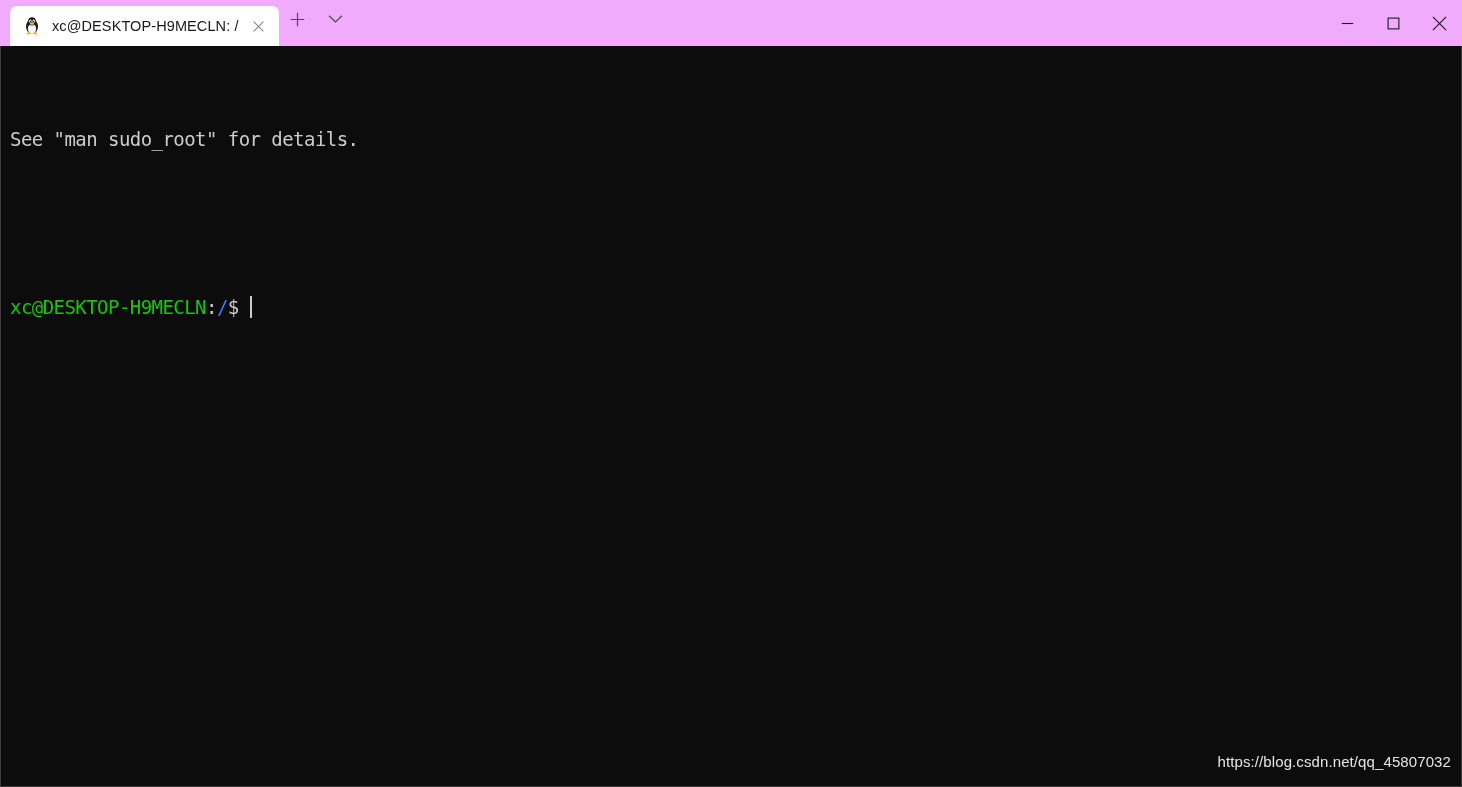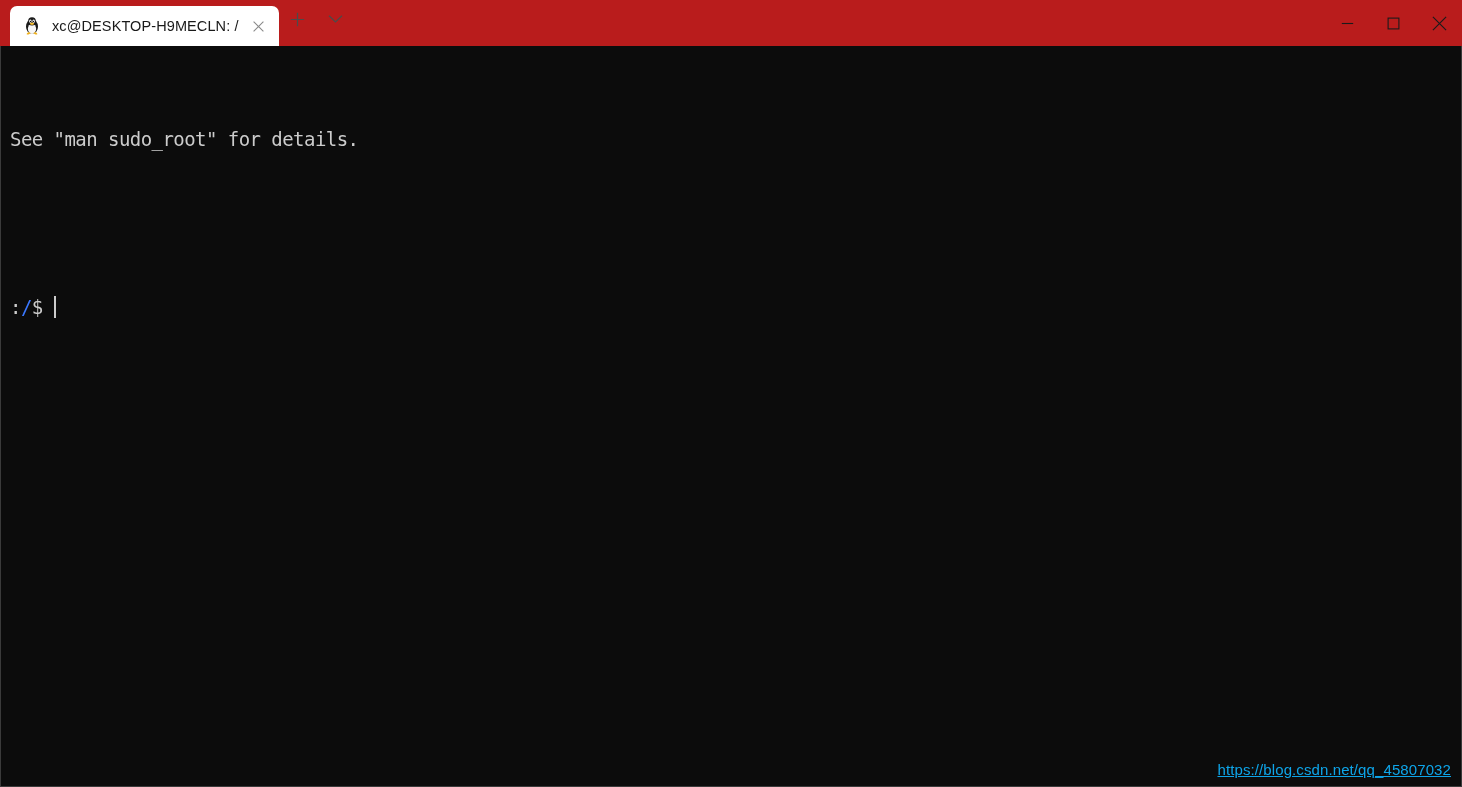--- a/index.html
+++ b/index.html
@@ -20,21 +20,21 @@
     height: 787px;
     background: #c8c8c8;
     display: flex;
     flex-direction: column;
   }
 
   
   .titlebar {
     position: relative;
     height: 46px;
-    background: #b91c1c;
+    background: #f0abfc;
     display: flex;
     align-items: flex-end;
     flex: 0 0 auto;
     -webkit-user-select: none;
     user-select: none;
     justify-content: center;
   }
 
   .tabstrip {
     display: flex;
@@ -163,26 +163,25 @@
     width: 2px;
     height: 22px;
     background: #cccccc;
     margin-left: 11px;
     vertical-align: middle;
   }
 
   .watermark {
     position: absolute;
     right: 10px;
-    bottom: 8px;
+    bottom: 16px;
     font-family: "Liberation Sans", sans-serif;
     font-size: 15px;
-    color: #0ea5e9;
+    color: #e5e5e5;
     letter-spacing: 0.1px;
-    text-decoration: underline;
   }
 </style>
 </head>
 <body>
 
 <div class="window">
 
   <div class="titlebar">
 
     <div class="tabstrip">
@@ -245,21 +244,21 @@
     </div>
   </div>
 
   <div class="terminal">
     <div class="screen">
 
       <div class="line">See "man sudo_root" for details.</div>
       <div class="line blank">&nbsp;</div>
 
       <div class="prompt-line">
-        <span class="c-white">:</span><span class="c-blue">/</span><span class="c-white">$</span><span class="c-white"></span><span class="cursor"></span>
+        <span class="c-green">xc@DESKTOP-H9MECLN</span><span class="c-white">:</span><span class="c-blue">/</span><span class="c-white">$</span><span class="c-white"></span><span class="cursor"></span>
       </div>
 
     </div>
 
     <div class="watermark">https://blog.csdn.net/qq_45807032</div>
   </div>
 
 </div>
 
 </body></html>

